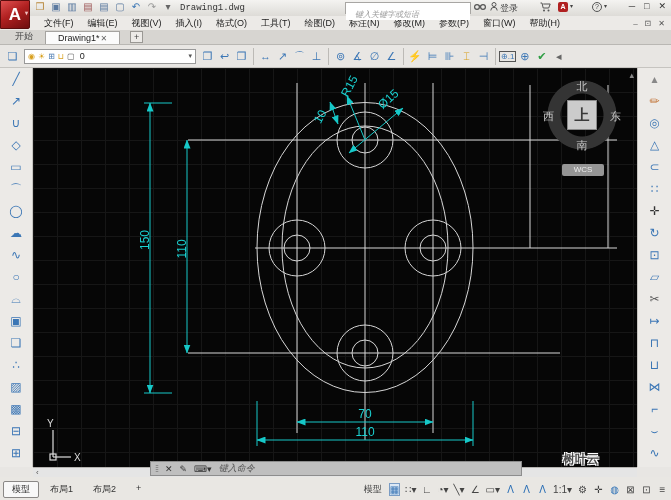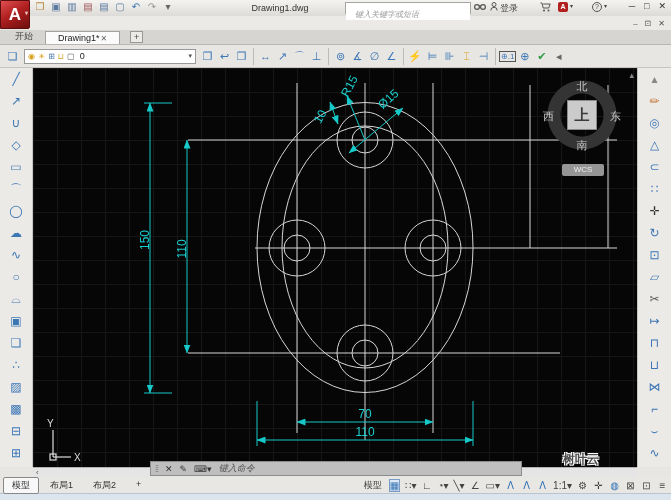--- a/index.html
+++ b/index.html
@@ -8,21 +8,21 @@
 
   
   .titlebar { height:16px; background:linear-gradient(#f4f3f1,#dddbd7); position:relative; z-index:5; }
   .logo { position:absolute; left:0; top:0; width:30px; height:29px; z-index:20;
           background:linear-gradient(150deg,#e05050 0%,#b02020 45%,#6e0e0e 100%);
           color:#fff; font-weight:bold; font-size:17px; text-align:center; line-height:28px;
           border:1px solid #5a0d0d; border-radius:0 0 2px 0; }
   .logo .caret { font-size:6px; position:absolute; right:1px; bottom:1px; color:#f0c0c0; }
   .qat { position:absolute; left:34px; top:1px; display:flex; gap:4px; font-size:10px; align-items:center; }
   .qat-btn { width:12px; text-align:center; }
-  .doc-title { position:absolute; left:180px; top:3px; width:200px; text-align:center; font-size:9px; color:#333; }
+  .doc-title { position:absolute; left:180px; top:3px; width:200px; text-align:left; font-size:9px; color:#333;font-family:Liberation Mono, monospace; }
   .search-box { position:absolute; left:345px; top:2px; width:126px; height:12px; background:#fff; border:1px solid #a8a6a3; }
   .search-box input { width:100%; height:100%; border:none; outline:none; font-size:8px; padding:0 9px; font-family:"Liberation Sans",sans-serif; }
   .search-box input::placeholder { color:#999; font-style:italic; }
   .ticon { position:absolute; top:2px; font-size:9px; color:#444; display:flex; align-items:flex-start; gap:2px; }
   .help-circle { display:inline-block; width:10px; height:10px; border:1px solid #555; border-radius:50%; font-size:7px; line-height:8px; text-align:center; color:#444; }
   .mini-a { display:inline-block; width:10px; height:10px; background:#b02020; color:#fff; font-size:7px; font-weight:bold; text-align:center; line-height:10px; border-radius:2px; }
   .win-controls { position:absolute; right:5px; top:1px; display:flex; gap:9px; font-size:9px; color:#333; }
 
   
   .menubar { height:14px; background:#eceae7; display:flex; align-items:center; padding-left:37px; font-size:9px; color:#222; position:relative; }
@@ -76,21 +76,21 @@
   .cmd-palette { position:absolute; left:150px; top:461px; width:372px; height:15px; background:#bfbfbf; border:1px solid #8d8d8d;
                  display:flex; align-items:center; gap:7px; font-size:9px; color:#333; padding:0 4px; z-index:6; }
   .cmd-prompt { font-style:italic; color:#555; }
   .cmd-drag { color:#777; letter-spacing:-1px; }
 
   
   .hscroll { margin-left:33px; width:604px; height:10px; background:#e5e5e5; border-top:1px solid #b5b3b0;
              font-size:8px; color:#555; display:flex; align-items:center; padding-left:3px; }
 
   
-  .bottombar { height:16px; background:#e9e7e3; display:flex; align-items:center; font-size:9px; padding:4px 3px; gap:2px; color:#333; }
+  .bottombar { height:16px; background:#e9e7e3; display:flex; align-items:center; font-size:9px; padding:12px 3px; gap:2px; color:#333; }
   .ltab { padding:1px 8px; border:1px solid transparent; border-radius:2px; }
   .ltab.active { background:#f8f8f8; border-color:#8a8886; }
   .status { margin-left:auto; display:flex; align-items:center; gap:5px; font-size:10px; color:#444; }
   .model-label { font-size:9px; margin-right:2px; }
   .status-icon { min-width:11px; text-align:center; }
   .pressed { border:1px solid #7a9cc4; background:#dce8f5; }
   .bottom-strip { height:7px; background:#dce4ee; border-top:1px solid #b9c4d2; }
 
   
   .watermark { position:absolute; left:564px; top:451px; z-index:9; display:flex; align-items:center; }
@@ -155,20 +155,34 @@
         <span style="font-size:6px">▾</span>
     </span>
     <div class="win-controls">
         <span class="win-btn">─</span>
         <span class="win-btn">□</span>
         <span class="win-btn">✕</span>
       </div>
   </div>
 
   <div class="menubar">
+    <span style="display:flex">
+        <span class="menu-item">文件(F)</span>
+        <span class="menu-item">编辑(E)</span>
+        <span class="menu-item">视图(V)</span>
+        <span class="menu-item">插入(I)</span>
+        <span class="menu-item">格式(O)</span>
+        <span class="menu-item">工具(T)</span>
+        <span class="menu-item">绘图(D)</span>
+        <span class="menu-item">标注(N)</span>
+        <span class="menu-item">修改(M)</span>
+        <span class="menu-item">参数(P)</span>
+        <span class="menu-item">窗口(W)</span>
+        <span class="menu-item">帮助(H)</span>
+      </span>
     <div class="doc-controls">
         <span class="doc-btn">–</span>
         <span class="doc-btn">⊡</span>
         <span class="doc-btn">✕</span>
       </div>
   </div>
 
   <div class="tabstrip">
     <div class="ftab">开始</div>
     <div class="ftab active">

